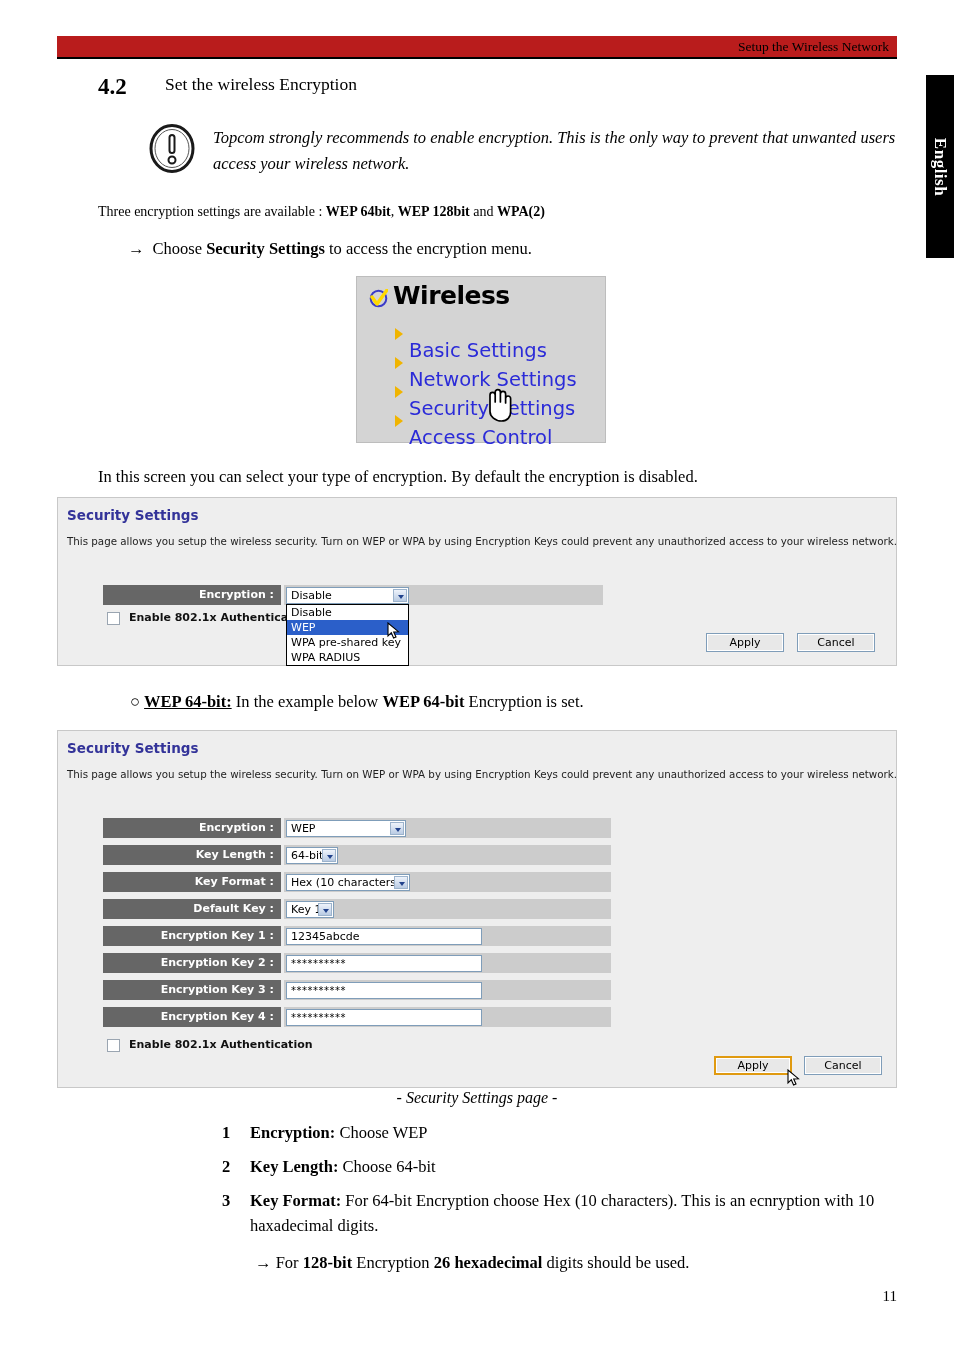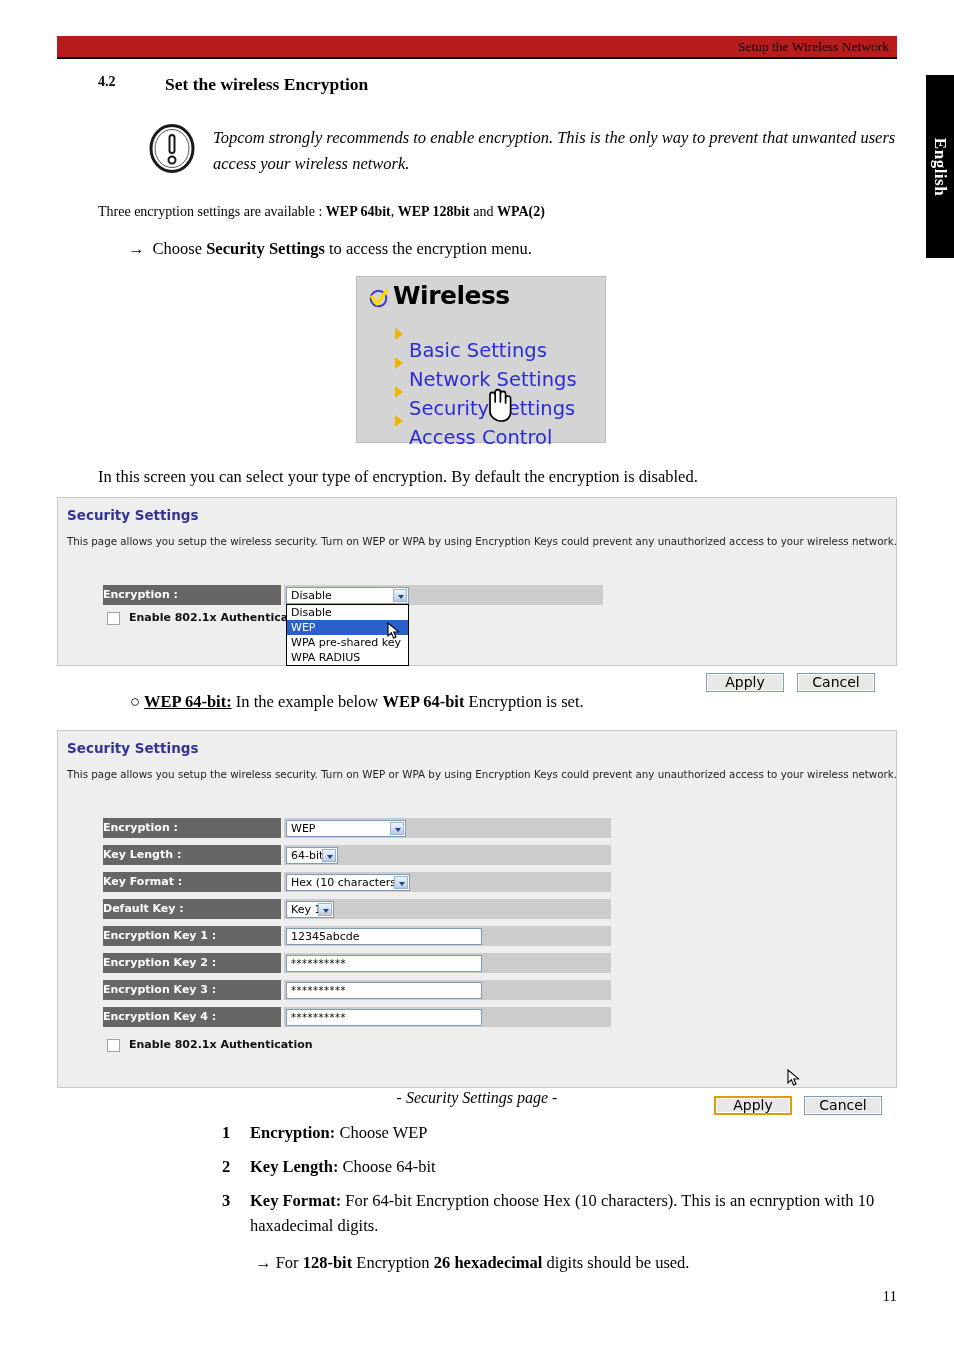--- a/index.html
+++ b/index.html
@@ -39,25 +39,25 @@
     transform-origin:center center;
     white-space:nowrap;
     color:#fff; font-weight:bold; font-size:17px;
     font-family:"Liberation Serif", serif;
     letter-spacing:.5px;
   }
 
   
   .sec-no{
     position:absolute; left:98px; top:74px;
-    font-size:14px; font-weight:bold;
+    font-size:23px; font-weight:bold;
   }
   .sec-title{
     position:absolute; left:165px; top:74px;
-    font-size:17.5px; font-weight:bold;
+    font-size:17.5px; font-weight:normal;
   }
 
   
   .note-icon{
     position:absolute; left:149px; top:124px; width:46px; height:49px;
   }
   .note-text{
     position:absolute; left:213px; top:125px; width:690px;
     font-style:italic; font-size:16.5px; line-height:26px;
   }
@@ -133,21 +133,21 @@
     font-size:10.3px; color:#222;
     font-family:"DejaVu Sans", sans-serif;
     white-space:nowrap;
   }
 
   .row{ position:absolute; height:20px; }
   .row-label{
     position:absolute; left:0; top:0; width:178px; height:20px;
     background:#666666; color:#ffffff;
     font-size:11px; font-weight:bold;
-    text-align:left; line-height:20px;
+    text-align:right; line-height:20px;
     padding-right:7px;
     font-family:"DejaVu Sans", sans-serif;
     white-space:nowrap;
   }
   .row-field{
     position:absolute; left:181px; top:0; height:20px;
     background:#cccccc;
   }
 
   
@@ -204,24 +204,23 @@
     font-size:11px; font-weight:bold; color:#111;
     font-family:"DejaVu Sans", sans-serif; white-space:nowrap;
   }
 
   
   .btn{
     position:absolute; width:78px; height:19px;
     background:#e8e8e8;
     border:1px solid #7f9db9;
     box-shadow: inset 0 0 0 1px #ffffff;
-    font-size:14px; color:#000;
+    font-size:11px; color:#000;
     text-align:center; line-height:17px;
     font-family:"DejaVu Sans", sans-serif;
-    margin-top:40px;
   }
   .btn.focus{
     border:2px solid #e09a10;
     line-height:15px;
   }
   .cursor-arrow{ position:absolute; width:13px; height:18px; }
 
   
   .caption{
     position:absolute; left:0; top:1089px; width:954px;

